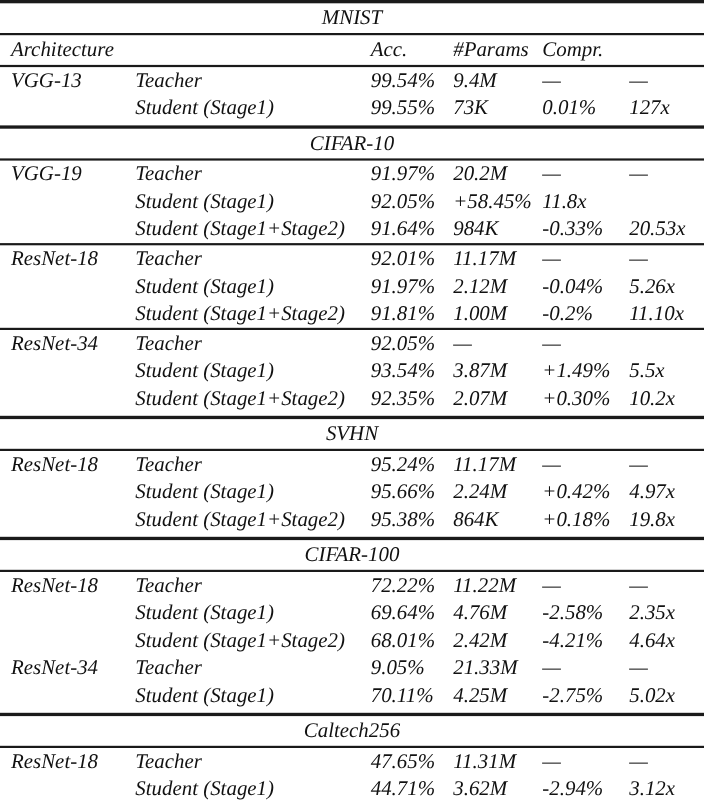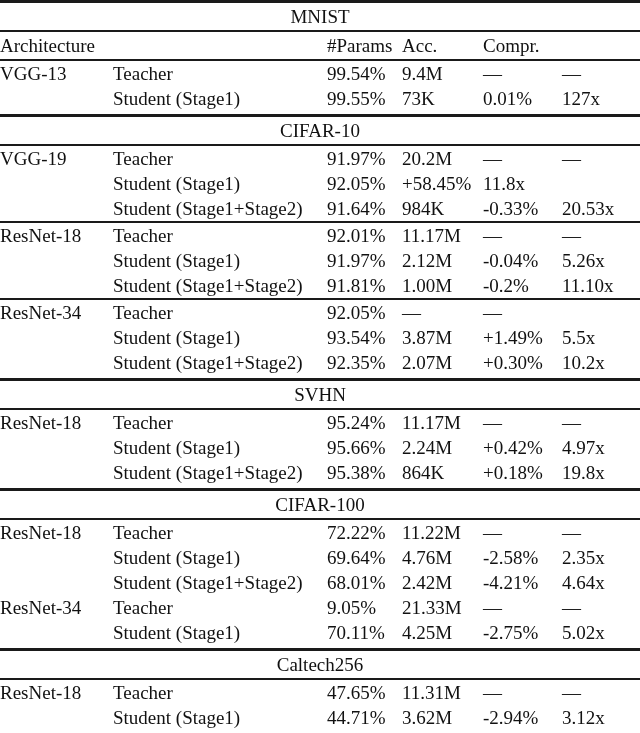--- a/index.html
+++ b/index.html
@@ -7,38 +7,40 @@
     padding: 0;
     background: #ffffff;
   }
   .paper-table {
     width: 640px;
     box-sizing: border-box;
     font-family: "Liberation Serif", "DejaVu Serif", serif;
     font-size: 19px;
     color: #111111;
     background: #ffffff;
+    font-style: italic;
   }
   .rule {
     width: 100%;
     background: #1a1a1a;
   }
   .rule.thick   { height: 3px; }
   .rule.section { height: 3px; }
   .rule.thin    { height: 2px; }
   .rule.group   { height: 2px; }
   .section-title {
     height: 27px;
     line-height: 27px;
     text-align: center;
     white-space: nowrap;
   }
   .row {
     display: grid;
     grid-template-columns: 113px 214px 75px 81px 79px 1fr;
+    padding-left: 10px;
     height: 25px;
     line-height: 25px;
     align-items: baseline;
     white-space: nowrap;
   }
   .row.header-row {
     height: 27px;
     line-height: 27px;
   }
   .cell { overflow: visible; text-align: left; }
@@ -47,22 +49,22 @@
 </head>
 <body>
 
 <div class="paper-table">
     <div class="rule thick"></div>
     <div class="section-title">MNIST</div>
     <div class="rule thin"></div>
     <div class="row header-row">
       <span class="cell col-arch">Architecture</span>
       <span class="cell col-role"></span>
+      <span class="cell col-acc">Acc.</span>
       <span class="cell col-params">#Params</span>
-      <span class="cell col-acc">Acc.</span>
       <span class="cell col-compr">Compr.</span>
     </div>
     <div class="rule thin"></div>
     <div class="row data-row">
       <span class="cell col-arch">VGG-13</span>
       <span class="cell col-role">Teacher</span>
       <span class="cell col-acc">99.54%</span>
       <span class="cell col-params">9.4M</span>
       <span class="cell col-delta">—</span>
       <span class="cell col-compr">—</span>

